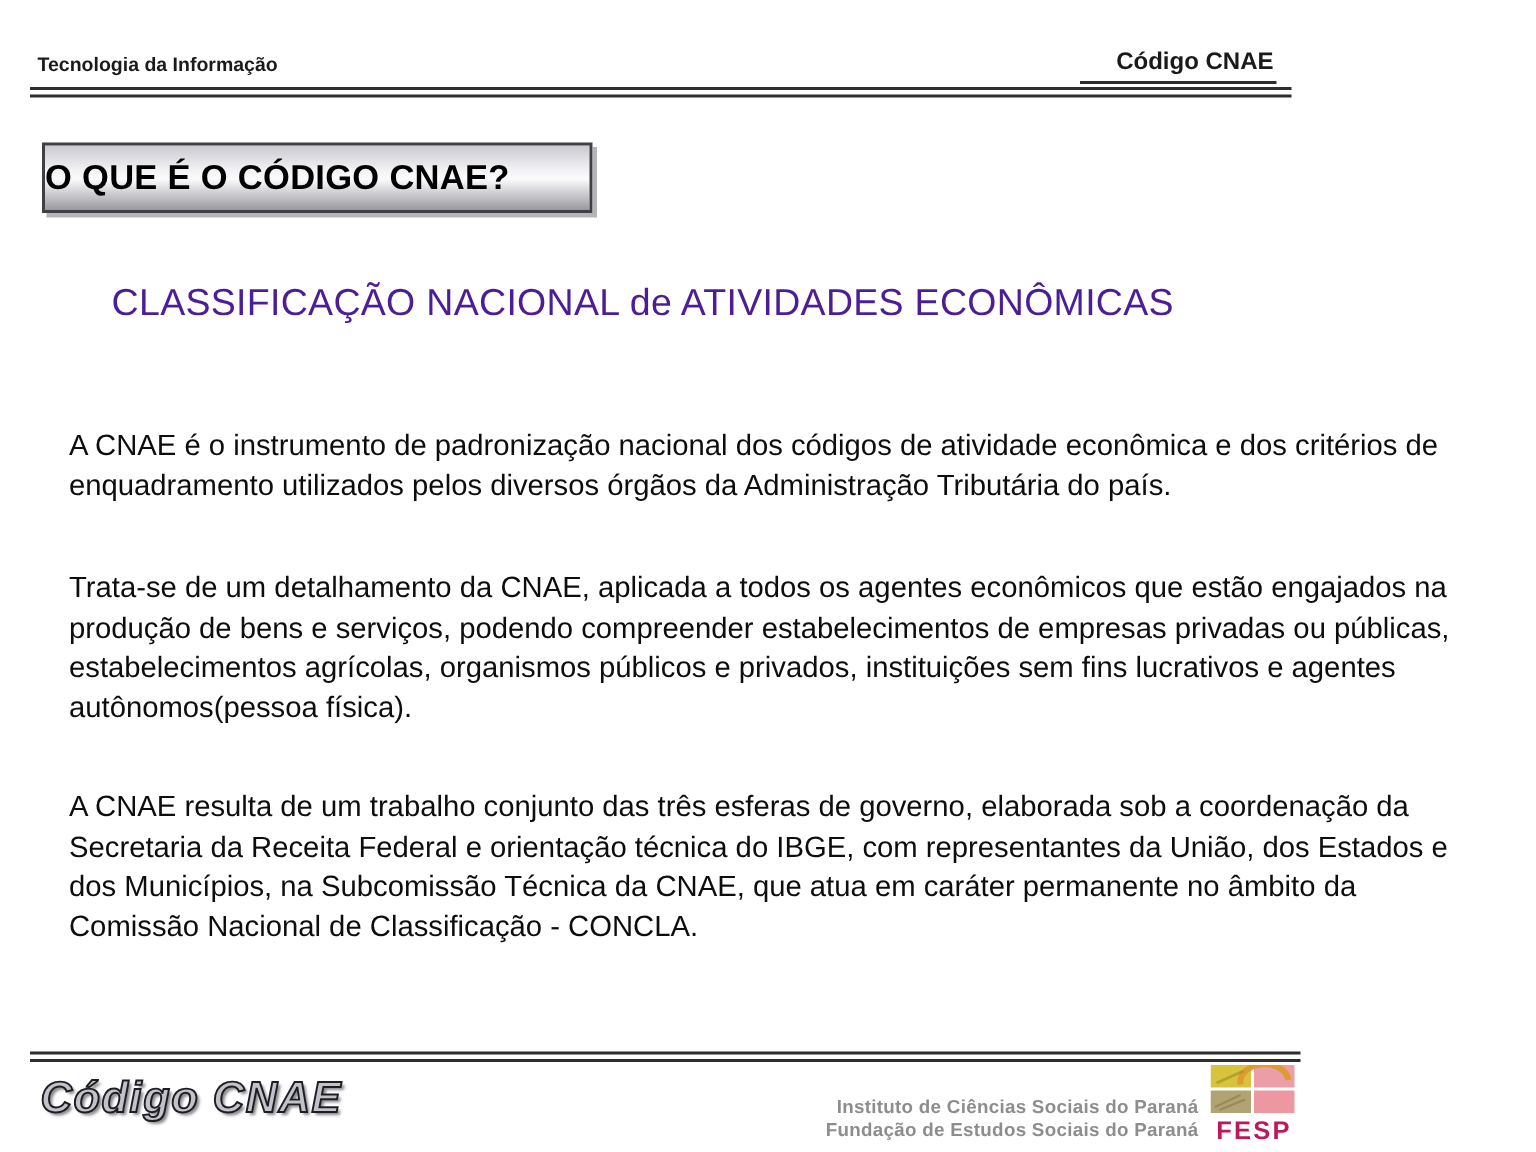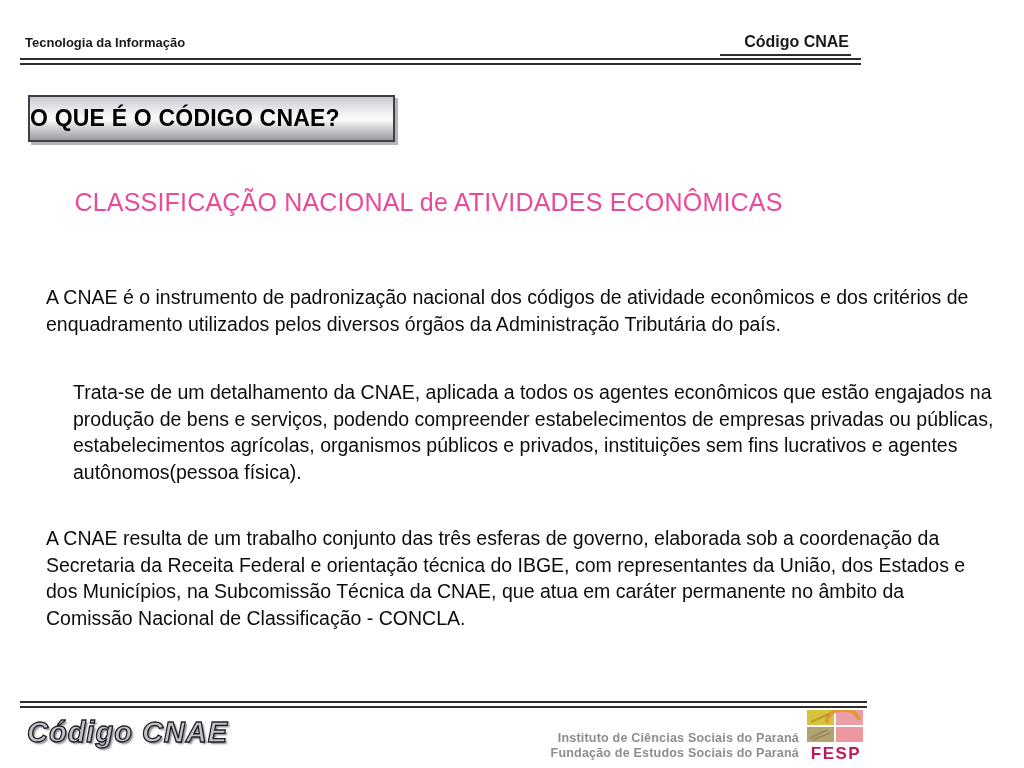--- a/index.html
+++ b/index.html
@@ -44,32 +44,32 @@
   .question-box span {
     font-size: 23px; font-weight: 700; color: #000;
     letter-spacing: 0.2px; white-space: nowrap;
   }
 
   
   .main-title {
     position: absolute; left: 0; right: 24px; top: 188px;
     text-align: center;
     font-size: 25px; font-weight: 400;
-    color: #ec4899;
+    color: #4c1d95;
     letter-spacing: 0.2px;
   }
 
   
   .para {
     position: absolute; left: 46px; width: 948px;
     font-size: 19.5px; line-height: 26.5px;
     color: #0d0d0d;
   }
   .para-1 { top: 284px; }
-  .para-2 { top: 379px; margin-left: 27px; }
+  .para-2 { top: 379px; }
   .para-3 { top: 525px; }
 
   
   .wordart {
     position: absolute; left: 27px; top: 716px;
     font-size: 29px; font-weight: 700; font-style: italic;
     letter-spacing: 1px;
     color: #c2c2cb;
     -webkit-text-stroke: 1.3px #1d1d22;
     text-shadow: 2px 2px 2px rgba(40,40,48,0.55);
@@ -102,21 +102,21 @@
   <div class="hdr-left">Tecnologia da Informação</div>
   <div class="hdr-right">Código CNAE</div>
   <div class="rule-double rule-top"></div>
 
   <div class="question-box">
     <span>O QUE É O CÓDIGO CNAE?</span>
   </div>
 
   <div class="main-title">CLASSIFICAÇÃO NACIONAL de ATIVIDADES ECONÔMICAS</div>
 
-  <div class="para para-1">A CNAE é o instrumento de padronização nacional dos códigos de atividade econômicos e dos critérios de enquadramento utilizados pelos diversos órgãos da Administração Tributária do país.</div>
+  <div class="para para-1">A CNAE é o instrumento de padronização nacional dos códigos de atividade econômica e dos critérios de enquadramento utilizados pelos diversos órgãos da Administração Tributária do país.</div>
   <div class="para para-2">Trata-se de um detalhamento da CNAE, aplicada a todos os agentes econômicos que estão engajados na produção de bens e serviços, podendo compreender estabelecimentos de empresas privadas ou públicas, estabelecimentos agrícolas, organismos públicos e privados, instituições sem fins lucrativos e agentes autônomos(pessoa física).</div>
   <div class="para para-3">A CNAE resulta de um trabalho conjunto das três esferas de governo, elaborada sob a coordenação da Secretaria da Receita Federal e orientação técnica do IBGE, com representantes da União, dos Estados e dos Municípios, na Subcomissão Técnica da CNAE, que atua em caráter permanente no âmbito da Comissão Nacional de Classificação - CONCLA.</div>
 
   <div class="rule-double rule-bottom"></div>
   <div class="wordart">Código CNAE</div>
 
   <div class="org-block">
     <div>Instituto de Ciências Sociais do Paraná</div>
     <div>Fundação de Estudos Sociais do Paraná</div>
   </div>

